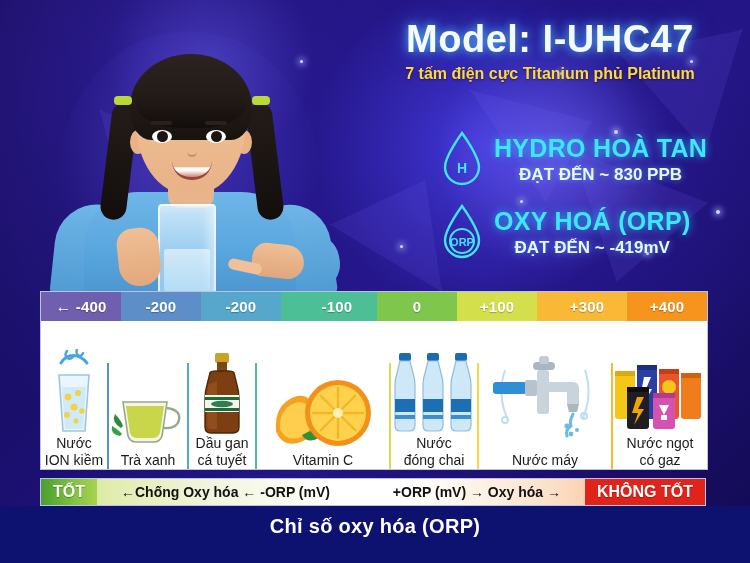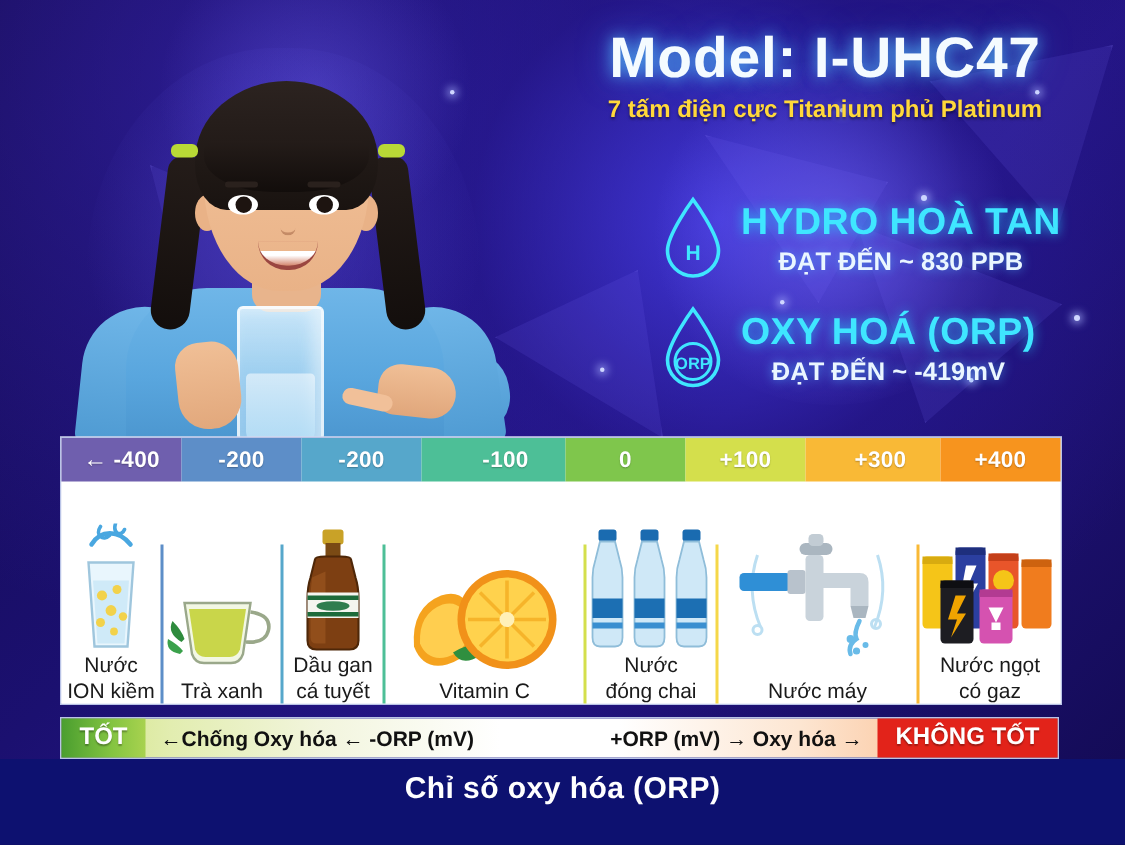--- a/index.html
+++ b/index.html
@@ -362,21 +362,21 @@
     padding: 0 12px;
     white-space: nowrap;
   }
   #legend-good { background: linear-gradient(90deg, #4a9e2f 0%, #84c441 60%, #a8d24f 100%); }
   #legend-bad  { background: #e2231a; }
   #legend-mid {
     flex: 1 1 auto;
     display: flex;
     align-items: center;
     justify-content: space-between;
-    padding: 0 10px;
+    padding: 0 24px;
   }
   .legend-text {
     font-size: 14px;
     font-weight: bold;
     color: #111111;
     white-space: nowrap;
   }
 
   
   #caption {

